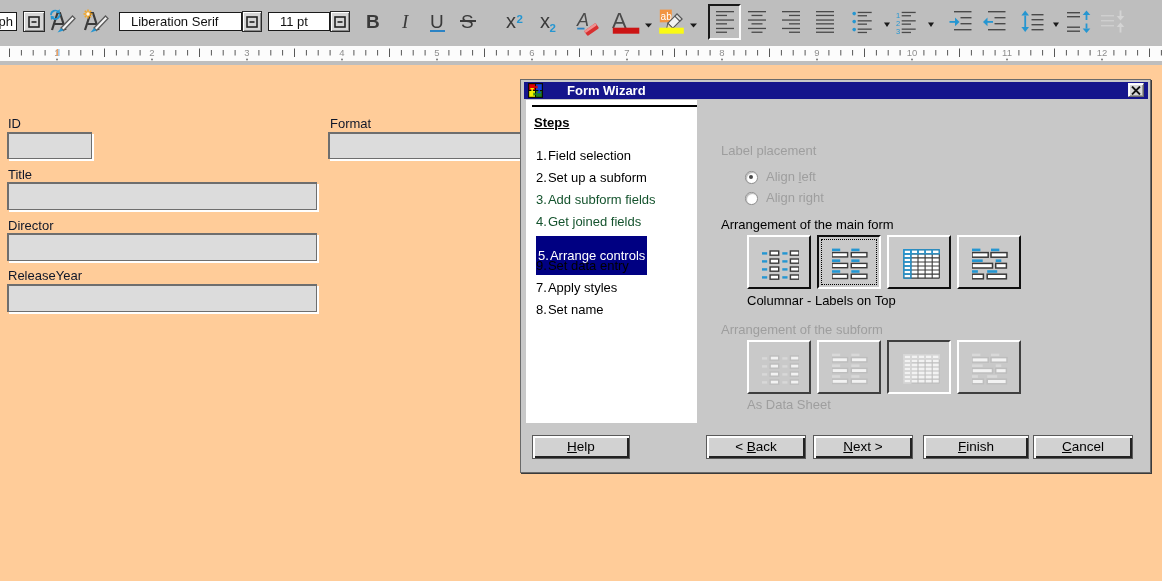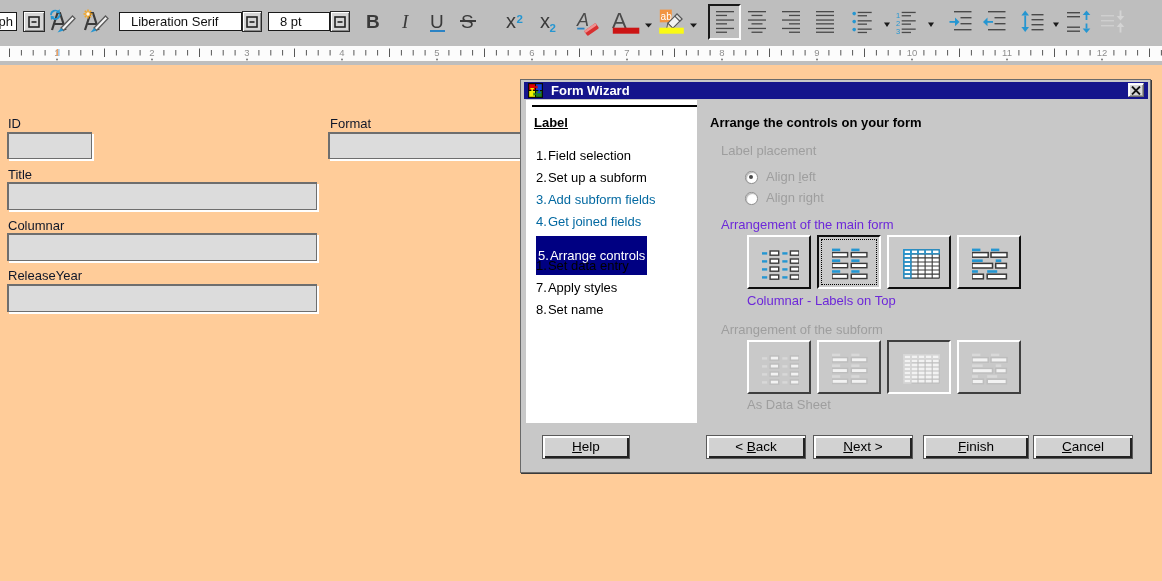--- a/index.html
+++ b/index.html
@@ -6,29 +6,29 @@
 .a{position:absolute}
 .toolbar{left:0;top:0;width:1162px;height:48px;background:#BEBEBE}
 .ruler{left:0;top:46px;width:1162px;height:15px;background:#FCFCFC}
 .doc{left:0;top:65px;width:1162px;height:516px;background:#FFCC99}
 .lbl{position:absolute;font-size:13px;color:#0f172a}
 .fld{position:absolute;background:#DCDCDC;border-style:solid;border-color:#6E6E6E;border-width:2px 1px 1px 2px;box-shadow:2px 2px 0 #FFFFFF}
 .combo{position:absolute;background:#FFFFFF;border:1.5px solid #1a1a1a;font-size:13px;color:#111;display:flex;align-items:center;padding-left:11px}
 .cbtn{position:absolute;background:#D6D6D6;border:1px solid #2a2a2a;box-shadow:inset 1px 1px 0 #fff,inset -1px -1px 0 #8a8a8a;display:flex;align-items:center;justify-content:center}
 .dlg{left:520px;top:79px;width:631px;height:394px;background:#C8C8C8;border:1px solid #6a6a6a;box-shadow:1px 1px 0 #3a3a3a}
 .tbar{position:absolute;left:3px;top:1.5px;width:624px;height:17.5px;background:#15158C;display:flex;align-items:center}
-.tbar .ttl{color:#fff;font-weight:bold;font-size:13px;margin-left:8px}
+.tbar .ttl{color:#fff;font-weight:bold;font-size:13px;margin-left:24px}
 .steps{position:absolute;left:5px;top:20px;width:171px;height:323px;background:#FFFFFF}
 .sh{position:absolute;font-weight:bold;font-size:13px;text-decoration:underline;color:#000}
 .si{position:absolute;font-size:13px;color:#000;white-space:nowrap}
-.si.off{color:#0369a1}
+.si.off{color:#14532d}
 .si.sel{background:#000082;color:#fff;padding:12px 2px}
 .hd{position:absolute;font-weight:bold;font-size:13px;color:#000}
 .gt{position:absolute;font-size:13px;color:#9E9E9E;white-space:nowrap}
-.bt{position:absolute;font-size:13px;color:#6d28d9;white-space:nowrap}
+.bt{position:absolute;font-size:13px;color:#000000;white-space:nowrap}
 .radio{position:absolute;width:12.5px;height:12.5px;border-radius:50%;background:#fff;border:1px solid #8e8e8e;box-shadow:inset 1px 1px 1px #b8b8b8}
 .radio.on::after{content:"";position:absolute;left:3px;top:3px;width:4px;height:4px;border-radius:50%;background:#4a4a4a}
 .arr{position:absolute;width:64px;height:54px;background:#C9C9C9;border:2px solid;border-color:#FFF #0f0f0f #0f0f0f #FFF}
 .arr.sel{border-color:#0f0f0f #FFF #FFF #0f0f0f}
 .arr.sel::after{content:"";position:absolute;left:2px;top:2px;right:2px;bottom:2px;border:1px dotted #000}
 .arr.sel.nf::after{display:none}
 .arr.dis{border-color:#FFF #3f3f3f #3f3f3f #FFF}
 .arr.dis.sel{border-color:#3f3f3f #FFF #FFF #3f3f3f}
 .dbtn{position:absolute;height:24px;background:#D2D2D2;border:1px solid #5a5a5a;box-shadow:inset 2px 2px 0 #FFF,inset -2px -2px 0 #222;font-size:13.5px;color:#000;text-align:center;line-height:21px}
 .xbtn{position:absolute;right:4px;top:1.5px;width:16px;height:14px;background:#D8D8D8;border:1px solid #6a6a6a;border-top-color:#f8f8f8;border-left-color:#f8f8f8;box-shadow:inset 1px 1px 0 #fff,inset -1px -1px 0 #9a9a9a;display:flex;align-items:center;justify-content:center}
@@ -66,21 +66,21 @@
       </g>
 <circle cx="5" cy="5" r="1.7" fill="#FFF8EC"></circle>
 </svg>
 <div class="combo" style="left:119px;top:12px;width:123px;height:19px">Liberation Serif</div>
 <div class="cbtn" style="left:242px;top:11px;width:20px;height:21px">
       <svg width="12" height="12">
         <rect x="1" y="1" width="10" height="10" fill="none" stroke="#222" stroke-width="1.6"></rect>
         <line x1="3.5" y1="6" x2="8.5" y2="6" stroke="#222" stroke-width="1.6"></line>
       </svg>
     </div>
-<div class="combo" style="left:268px;top:12px;width:62px;height:19px">8 pt</div>
+<div class="combo" style="left:268px;top:12px;width:62px;height:19px">11 pt</div>
 <div class="cbtn" style="left:330px;top:11px;width:20px;height:21px">
       <svg width="12" height="12">
         <rect x="1" y="1" width="10" height="10" fill="none" stroke="#222" stroke-width="1.6"></rect>
         <line x1="3.5" y1="6" x2="8.5" y2="6" stroke="#222" stroke-width="1.6"></line>
       </svg>
     </div>
 <div class="a" style="left:366px;top:10.5px;font-size:19px;font-weight:bold;color:#3a3a3a">B</div>
 <div class="a" style="left:402px;top:10.5px;font-size:19px;font-style:italic;font-family:'Liberation Serif',serif;color:#3a3a3a">I</div>
 <div class="a" style="left:430px;top:10.5px;font-size:19px;color:#3a3a3a">U</div>
 <div class="a" style="left:429.6px;top:30px;width:15.3px;height:2px;background:#2b83c4"></div>
@@ -364,21 +364,21 @@
     <rect x="56.6" y="49" width="1.5" height="7" fill="#F0A060"></rect>
     <rect x="58.1" y="49" width="1.5" height="7" fill="#9ec7e8"></rect>
   </svg>
 <div class="a doc"></div>
 <div class="lbl" style="left:8px;top:116px">ID</div>
 <div class="fld" style="left:7px;top:132px;width:85px;height:27px"></div>
 <div class="lbl" style="left:330px;top:116px">Format</div>
 <div class="fld" style="left:328px;top:132px;width:313px;height:27px"></div>
 <div class="lbl" style="left:8px;top:167px">Title</div>
 <div class="fld" style="left:7px;top:182px;width:310px;height:28px"></div>
-<div class="lbl" style="left:8px;top:218px">Columnar</div>
+<div class="lbl" style="left:8px;top:218px">Director</div>
 <div class="fld" style="left:7px;top:233px;width:310px;height:28px"></div>
 <div class="lbl" style="left:8px;top:268px">ReleaseYear</div>
 <div class="fld" style="left:7px;top:284px;width:310px;height:28px"></div>
 <div class="a dlg">
 <div class="tbar">
 <svg style="margin-left:4px" width="15" height="15">
 <rect x="0" y="0" width="15" height="15" fill="#0a0a0a"></rect>
 <rect x="1.2" y="1.2" width="5.8" height="5.8" fill="#e00000"></rect>
 <rect x="8" y="1.2" width="5.8" height="5.8" fill="#1040e0"></rect>
 <rect x="1.2" y="8" width="5.8" height="5.8" fill="#f0f000"></rect>
@@ -397,30 +397,29 @@
         <svg width="10" height="9">
           <g stroke="#111" stroke-width="1.8">
             <line x1="1" y1="0.5" x2="9" y2="8.5"></line>
             <line x1="9" y1="0.5" x2="1" y2="8.5"></line>
           </g>
         </svg>
       </div>
 </div>
 <div class="steps"></div>
 <div class="a" style="left:11px;top:25px;width:165px;height:2px;background:#000"></div>
-<div class="sh" style="left:13px;top:35px">Label</div>
+<div class="sh" style="left:13px;top:35px">Steps</div>
 <div class="si" style="left:15px;top:68px">1. Field selection</div>
 <div class="si" style="left:15px;top:90px">2. Set up a subform</div>
 <div class="si off" style="left:15px;top:112px">3. Add subform fields</div>
 <div class="si off" style="left:15px;top:134px">4. Get joined fields</div>
 <div class="si sel" style="left:15px;top:156px">5. Arrange controls</div>
-<div class="si" style="left:15px;top:178px">1. Set data entry</div>
+<div class="si" style="left:15px;top:178px">9. Set data entry</div>
 <div class="si" style="left:15px;top:200px">7. Apply styles</div>
 <div class="si" style="left:15px;top:222px">8. Set name</div>
-<div class="hd" style="left:189px;top:35px">Arrange the controls on your form</div>
 <div class="gt" style="left:200px;top:63px">Label placement</div>
 <div class="radio on" style="left:224px;top:91px"></div>
 <div class="gt" style="left:245px;top:89px">Align <u>l</u>eft</div>
 <div class="radio" style="left:224px;top:112px"></div>
 <div class="gt" style="left:245px;top:110px">Ali<u>g</u>n right</div>
 <div class="bt" style="left:200px;top:137px">Arrangement of the main form</div>
 <div class="arr" style="left:226px;top:155px">
       <svg width="37" height="31" style="position:absolute;left:13px;top:13px">
         <rect x="0.0" y="2.2" width="5.2" height="2.4" fill="#2596d1"></rect>
         <rect x="8.1" y="1.0" width="8.6" height="4.2" fill="#fff" stroke="#3a3a3a" stroke-width="1.4"></rect>
@@ -582,17 +581,17 @@
         <rect x="0" y="15.4" width="20.5" height="4.6" fill="#f2f2f2" stroke="#bdbdbd" stroke-width="1.5"></rect>
         <rect x="23.7" y="11.4" width="5.6" height="2.6" fill="#d8d8d8"></rect>
         <rect x="23.7" y="15.4" width="10.7" height="4.6" fill="#f2f2f2" stroke="#bdbdbd" stroke-width="1.5"></rect>
         <rect x="0" y="22.2" width="5.9" height="2.6" fill="#d8d8d8"></rect>
         <rect x="0" y="26.2" width="11.4" height="4.6" fill="#f2f2f2" stroke="#bdbdbd" stroke-width="1.5"></rect>
         <rect x="15.2" y="22.2" width="10.0" height="2.6" fill="#d8d8d8"></rect>
         <rect x="15.2" y="26.2" width="19.2" height="4.6" fill="#f2f2f2" stroke="#bdbdbd" stroke-width="1.5"></rect>
       </svg>
     </div>
 <div class="gt" style="left:226px;top:317px">As Data Sheet</div>
-<div class="dbtn" style="left:21px;top:355px;width:88px"><u>H</u>elp</div>
+<div class="dbtn" style="left:11px;top:355px;width:98px"><u>H</u>elp</div>
 <div class="dbtn" style="left:185px;top:355px;width:100px">&lt; <u>B</u>ack</div>
 <div class="dbtn" style="left:292px;top:355px;width:100px"><u>N</u>ext &gt;</div>
 <div class="dbtn" style="left:402px;top:355px;width:106px"><u>F</u>inish</div>
 <div class="dbtn" style="left:512px;top:355px;width:100px"><u>C</u>ancel</div>
 </div>
 </body></html>

